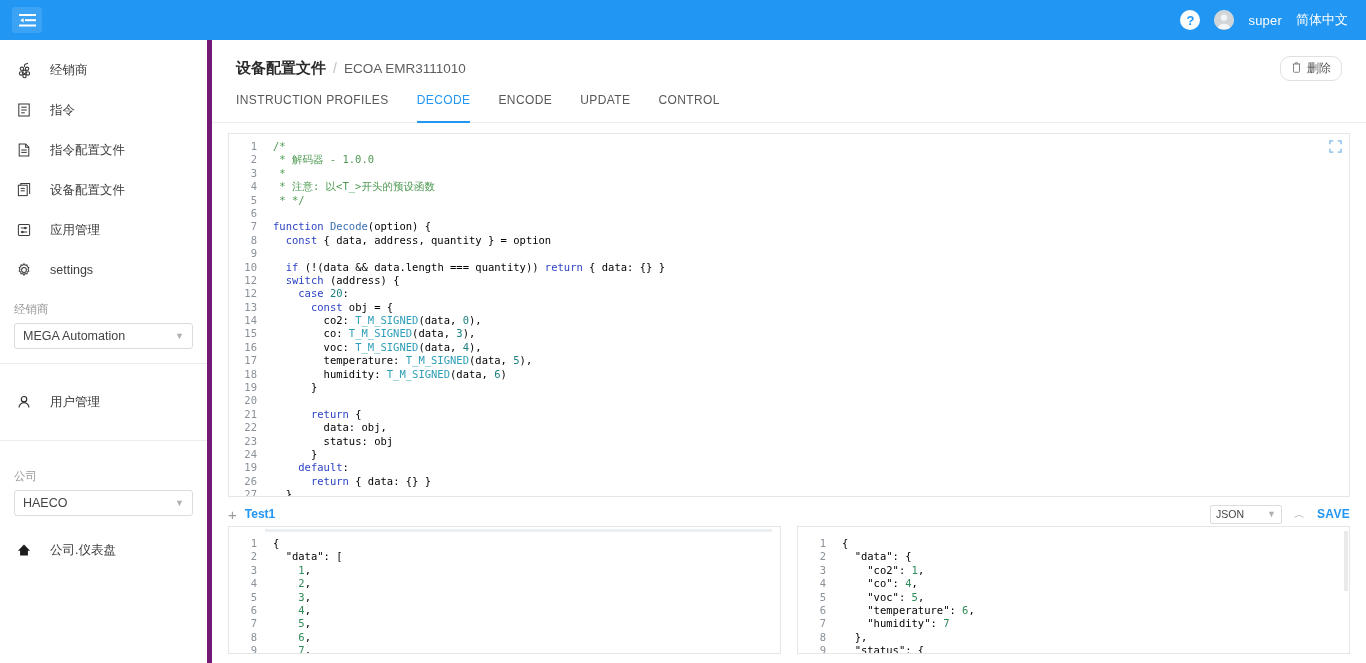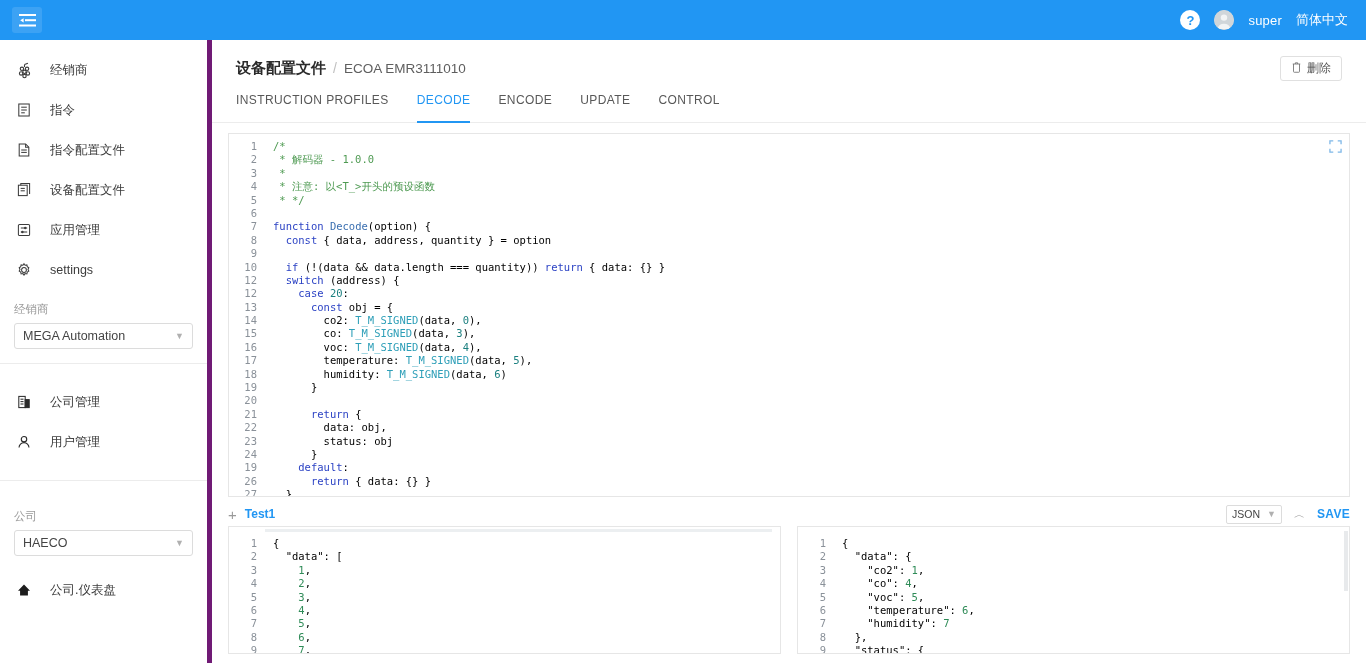--- a/index.html
+++ b/index.html
@@ -64,21 +64,21 @@
   .main { flex: 1 1 auto; min-width: 0; background: #fff; display: flex; flex-direction: column; }
   .crumb-row {
     display: flex; align-items: center; justify-content: space-between;
     padding: 16px 24px 0 14px;
   }
   .crumbs { display: flex; align-items: baseline; gap: 7px; padding-left: 10px; }
   .crumb-main { font-size: 15px; font-weight: bold; color: #2b2b2b; }
   .crumb-sep { font-size: 14px; color: #c0c0c0; }
   .crumb-sub { font-size: 13.5px; color: #5e5e5e; }
   .del-btn {
-    border: 1px solid #e0e0e0; border-radius: 3px; background: #fff;
+    border: 1px solid #e0e0e0; border-radius: 10px; background: #fff;
     height: 25px; padding: 0 10px; display: flex; align-items: center; gap: 5px;
     font-size: 12px; color: #555; cursor: pointer;
   }
 
   .tabs {
     display: flex; gap: 0; padding-left: 24px; margin-top: 12px;
     border-bottom: 1px solid #ececec; height: 30px;
   }
   .tab {
     font-size: 12px; color: #585858; letter-spacing: .4px; padding: 0 14px 8px 14px;
@@ -119,21 +119,21 @@
   
   .test-bar {
     display: flex; align-items: center; justify-content: space-between;
     height: 24px; margin-top: 5px;
   }
   .test-left { display: flex; align-items: center; gap: 8px; }
   .plus-btn { font-size: 15px; color: #999; cursor: pointer; line-height: 1; }
   .test-tab { font-size: 12px; color: #2196f3; font-weight: bold; cursor: pointer; }
   .test-right { display: flex; align-items: center; gap: 12px; }
   .fmt-select {
-    width: 56px; height: 19px; border: 1px solid #dcdcdc; border-radius: 2px;
+    width: 72px; height: 19px; border: 1px solid #dcdcdc; border-radius: 2px;
     display: flex; align-items: center; justify-content: space-between; padding: 0 5px;
     font-size: 10.5px; color: #444; cursor: pointer; background: #fff;
   }
   .caret-up { color: #9a9a9a; font-size: 11px; cursor: pointer; }
   .save-btn { font-size: 12px; color: #2196f3; font-weight: bold; cursor: pointer; letter-spacing: .3px; }
 
   .io-row { display: flex; gap: 16px; flex: 1 1 auto; min-height: 0; }
   .io-pane {
     flex: 1 1 0; border: 1px solid #e6e6e6; background: #fff;
     overflow: hidden; position: relative; height: 128px;
@@ -262,32 +262,20 @@
         <div class="select-label">经销商</div>
         <div class="select-box">
           <span>MEGA Automation</span>
           <span class="chev">▼</span>
         </div>
       </div>
 
       <div class="sect-divider"></div>
 
       <div style="padding-top:18px">
-        <div class="nav-item">
-          <span class="nav-ico">
-            <svg width="16" height="16" viewBox="0 0 20 20" fill="none" stroke="#2b2b2b" stroke-width="1.3">
-              <rect x="3.5" y="3" width="8" height="14"></rect>
-              <rect x="11.5" y="7" width="5" height="10" fill="#2b2b2b"></rect>
-              <line x1="5.6" y1="6.5" x2="9.4" y2="6.5"></line>
-              <line x1="5.6" y1="9.5" x2="9.4" y2="9.5"></line>
-              <line x1="5.6" y1="12.5" x2="9.4" y2="12.5"></line>
-            </svg>
-          </span>
-          <span class="nav-label">公司管理</span>
-        </div>
         <div class="nav-item">
           <span class="nav-ico">
             <svg width="16" height="16" viewBox="0 0 20 20" fill="none" stroke="#2b2b2b" stroke-width="1.4">
               <circle cx="10" cy="6.5" r="3.4"></circle>
               <path d="M3.8 17 a6.2 6.2 0 0 1 12.4 0"></path>
             </svg>
           </span>
           <span class="nav-label">用户管理</span>
         </div>
       </div>

